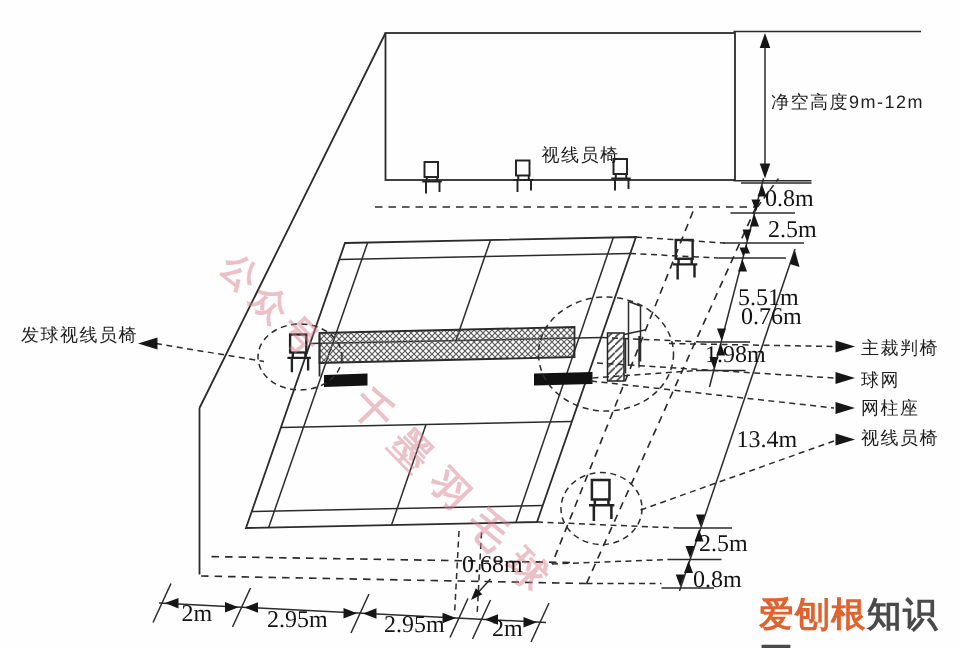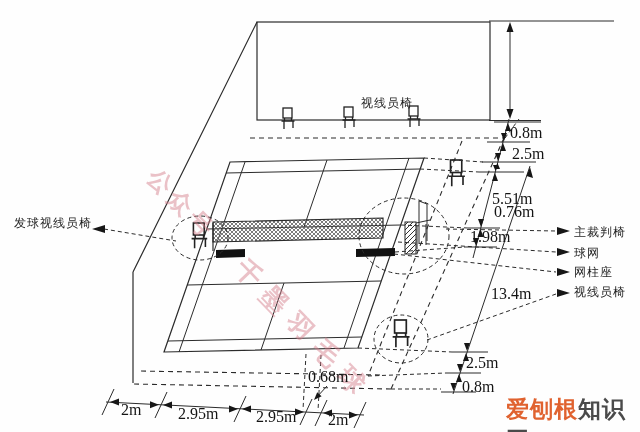--- a/index.html
+++ b/index.html
@@ -166,20 +166,21 @@
       <path class="ldash" d="M427,340 L556,294"></path>
       <polygon class="tri" points="570,293 557,289 557,297"></polygon>
       <path class="ldash" d="M104,229 L176,241"></path>
       <polygon class="tri" points="92,229 105,225 105,233"></polygon>
     </g>
   </svg>
 
   <div class="wm" style="left:163px;top:162px;transform:rotate(46deg);letter-spacing:5px;">公众号</div>
   <div class="wm" style="left:252px;top:252px;transform:rotate(46deg);font-size:26px;letter-spacing:11px;">千墨羽毛球</div>
 
+  <div class="lbl cn" style="left:514px;top:62px;">净空高度9m-12m</div>
   <div class="lbl cn" style="left:361px;top:97px;">视线员椅</div>
   <div class="lbl cn" style="left:14px;top:217px;text-align:center;">发球视线员椅</div>
   <div class="lbl cn" style="left:574px;top:226px;">主裁判椅</div>
   <div class="lbl cn" style="left:574px;top:247px;">球网</div>
   <div class="lbl cn" style="left:574px;top:266px;">网柱座</div>
   <div class="lbl cn" style="left:574px;top:286px;">视线员椅</div>
 
   <div class="lbl dim" style="left:510px;top:125px;">0.8m</div>
   <div class="lbl dim" style="left:512px;top:146px;">2.5m</div>
   <div class="lbl dim" style="left:494px;top:160px;margin-top:44px;">0.76m</div>

